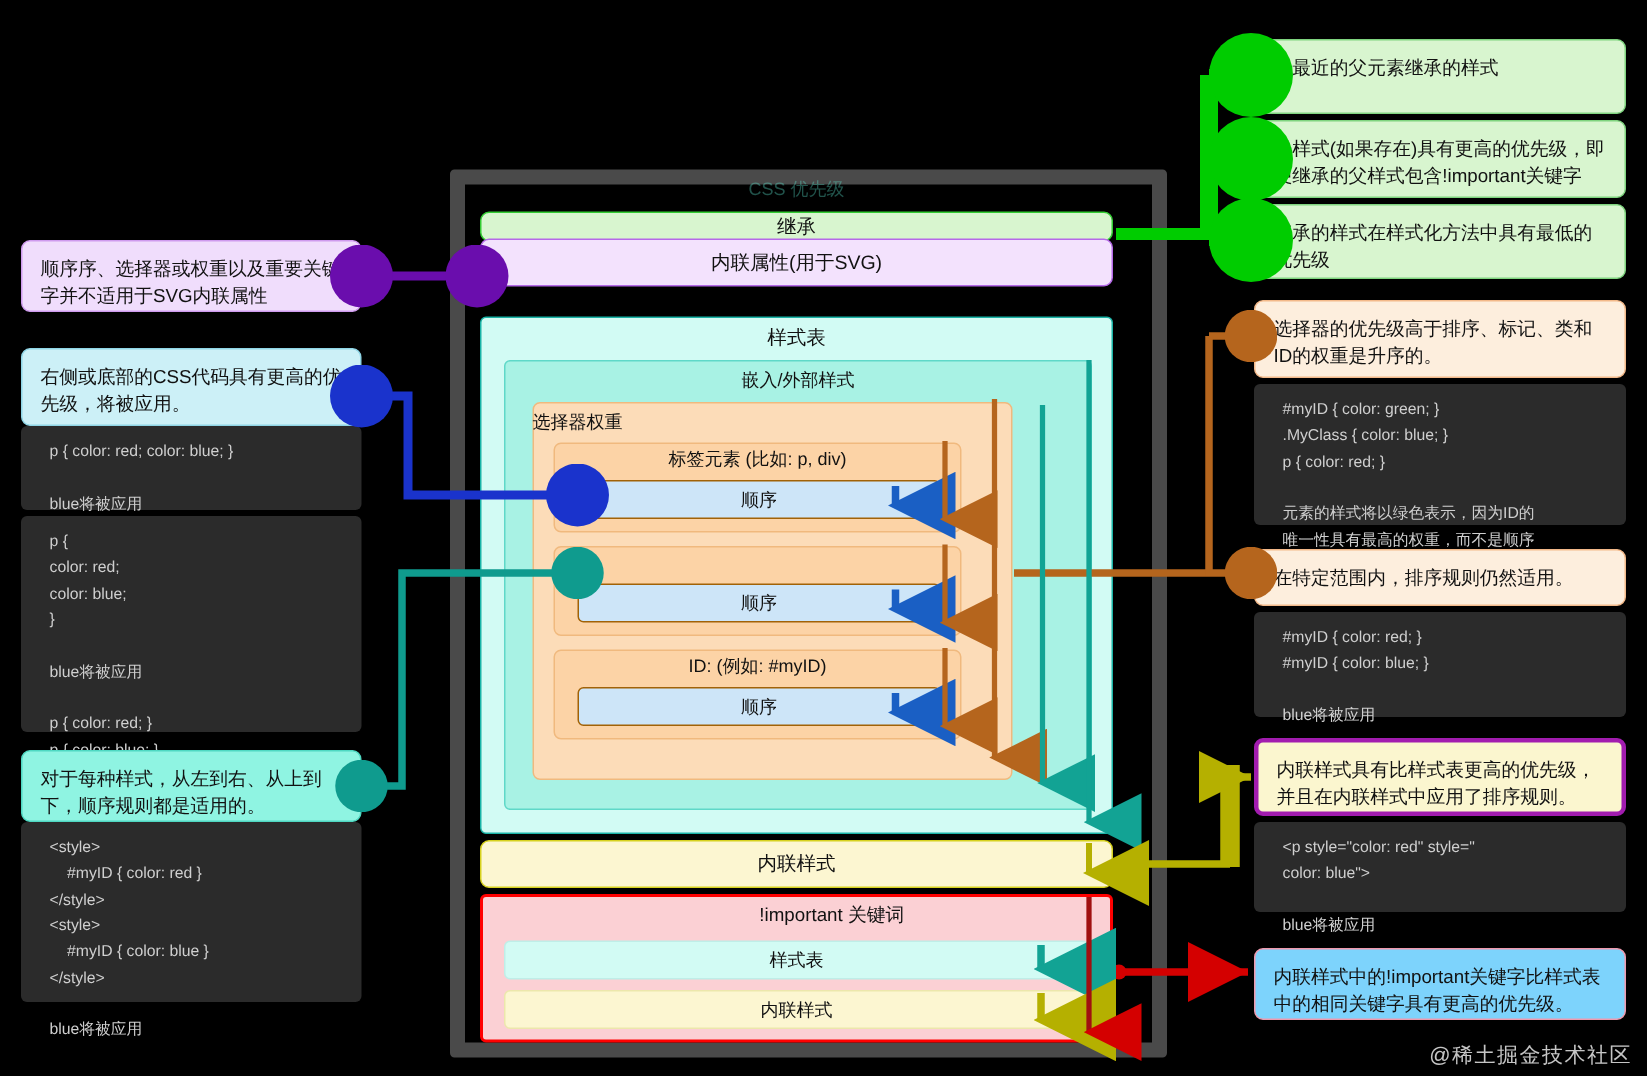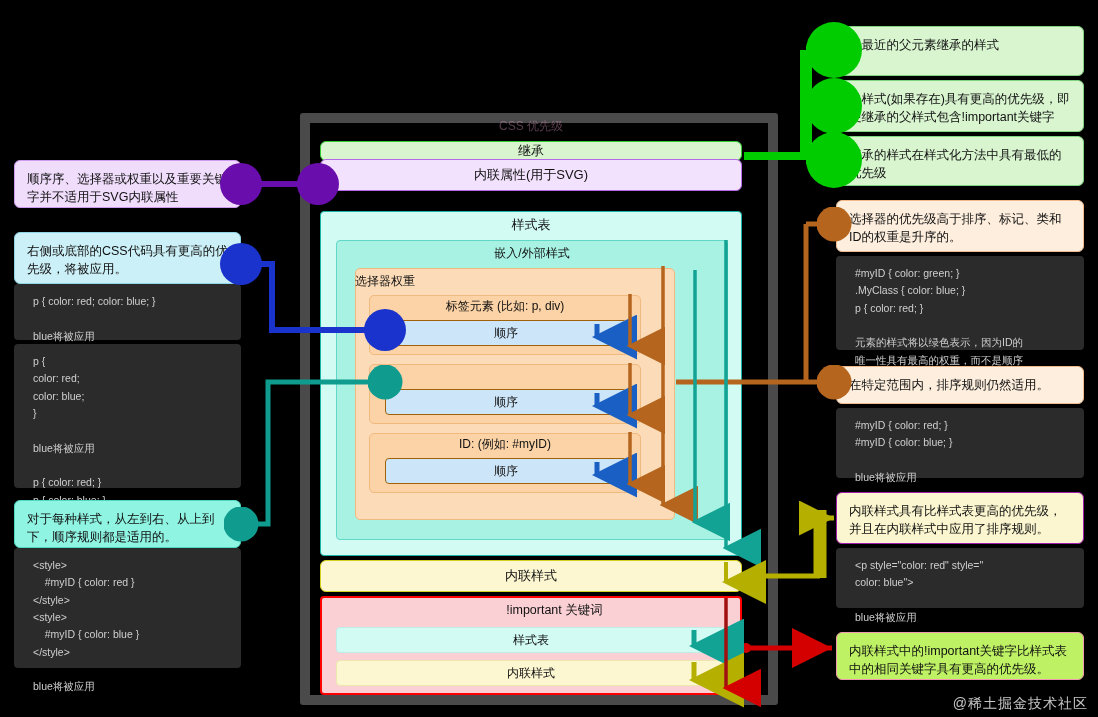--- a/index.html
+++ b/index.html
@@ -69,22 +69,22 @@
         padding:9px 12px;font-size:12.5px;line-height:1.45;}
   .code{position:absolute;background:#2b2b2b;color:#cfcfcf;
         border-radius:4px;padding:9px 19px;font-size:10.5px;line-height:1.65;
         box-sizing:border-box;white-space:pre-wrap;}
 
   .c-purple{background:#f0ddfc;border:1px solid #cf9bee;}
   .c-blue{background:#ccf0f7;border:1px solid #8fd5e6;}
   .c-teal{background:#8ff4e2;border:1px solid #4fd8c2;}
   .c-green{background:#d8f5cf;border:1px solid #7fd47f;}
   .c-orange{background:#fdeedd;border:1px solid #f3b98a;}
-  .c-yellow{background:#fbf6cf;border:1px solid #a21caf;}
-  .c-pink{background:#bef264;border:1px solid #ef9aae;}
+  .c-yellow{background:#fbf6cf;border:3px solid #a21caf;}
+  .c-pink{background:#7dd3fc;border:1px solid #ef9aae;}
 
   #a1{left:14px;top:160px;width:227px;height:48px;}
   #a2{left:14px;top:232px;width:227px;height:52px;}
   #a2code{left:14px;top:284px;width:227px;height:56px;}
   #a3code{left:14px;top:344px;width:227px;height:144px;}
   #a4{left:14px;top:500px;width:227px;height:48px;}
   #a4code{left:14px;top:548px;width:227px;height:120px;}
 
   #b1{left:836px;top:26px;width:248px;height:50px;}
   #b2{left:836px;top:80px;width:248px;height:52px;}
@@ -103,21 +103,21 @@
   
   #watermark{position:absolute;right:10px;bottom:4px;color:#e8e8e8;
      font-size:14px;opacity:.85;letter-spacing:1px;}
 </style>
 </head>
 <body>
 
 <div class="abs" id="frame-outer-inner"></div>
 <div class="abs" id="frame-outer"></div>
 
-<div class="abs" style="left:320px;top:118px;width:422px;height:20px;text-align:center;font-size:12px;color:#f9a8d4;opacity:.35;">CSS 优先级</div>
+<div class="abs" style="left:320px;top:118px;width:422px;height:20px;text-align:center;font-size:12px;color:#5eead4;opacity:.35;">CSS 优先级</div>
 
 <div class="row row-label" id="row-inherit">
   <span>继承</span>
 </div>
 
 <div class="row row-label" id="row-inline-attr">
   <span>内联属性(用于SVG)</span>
 </div>
 
 <div class="abs" id="block-stylesheet"></div>

